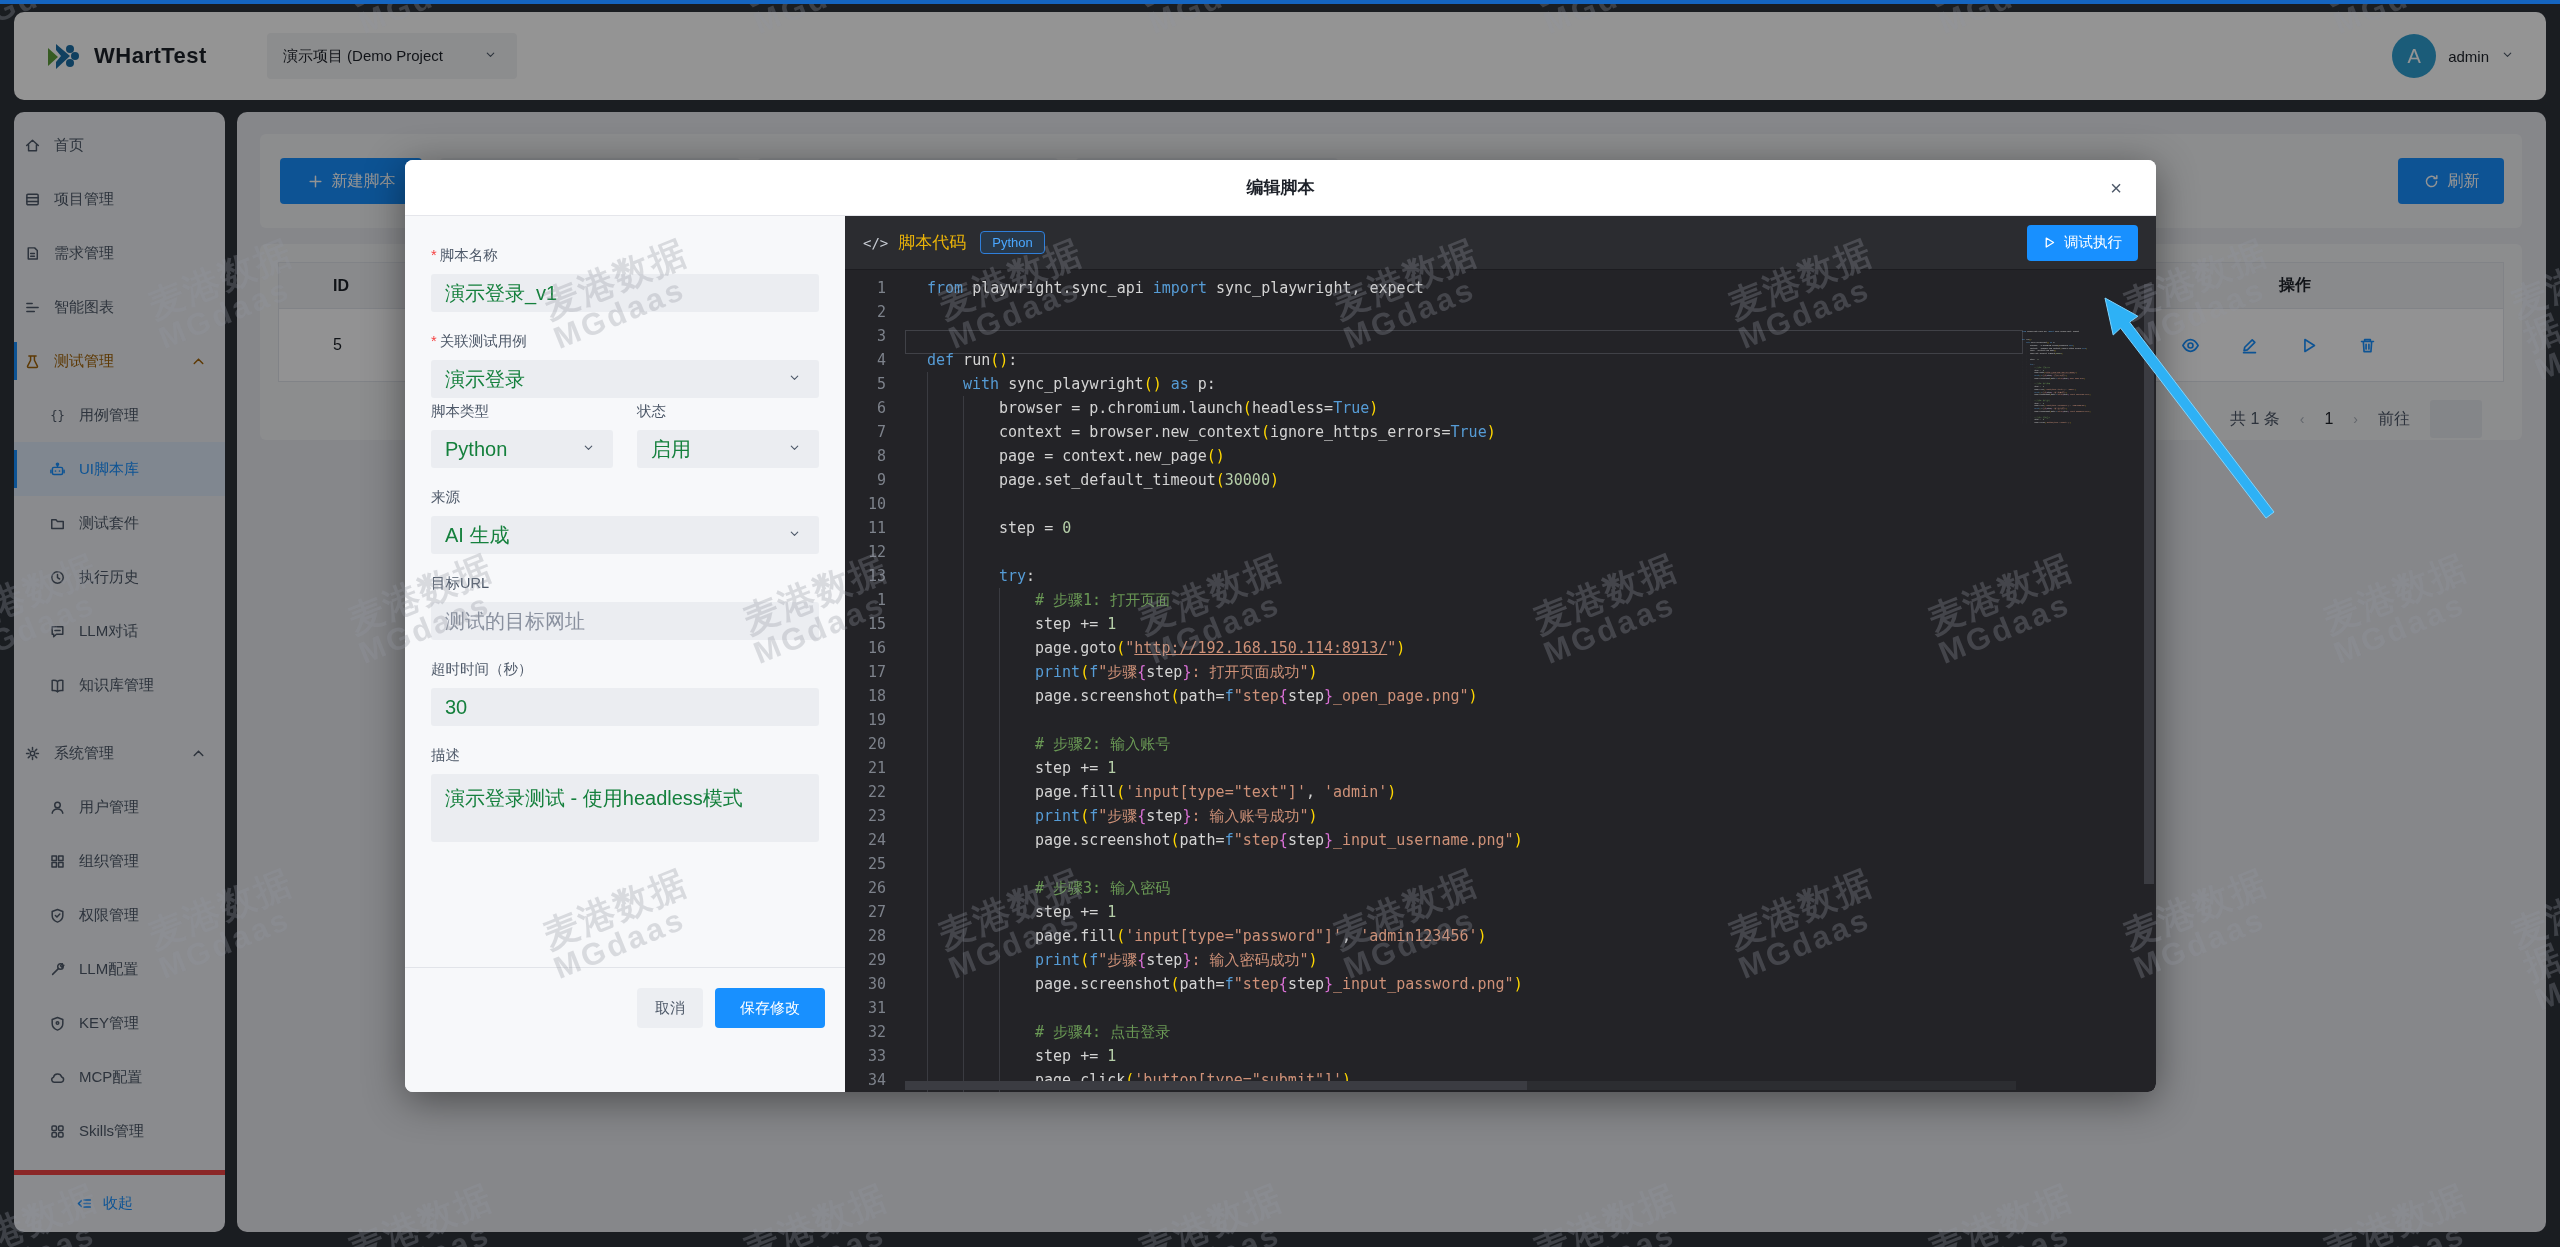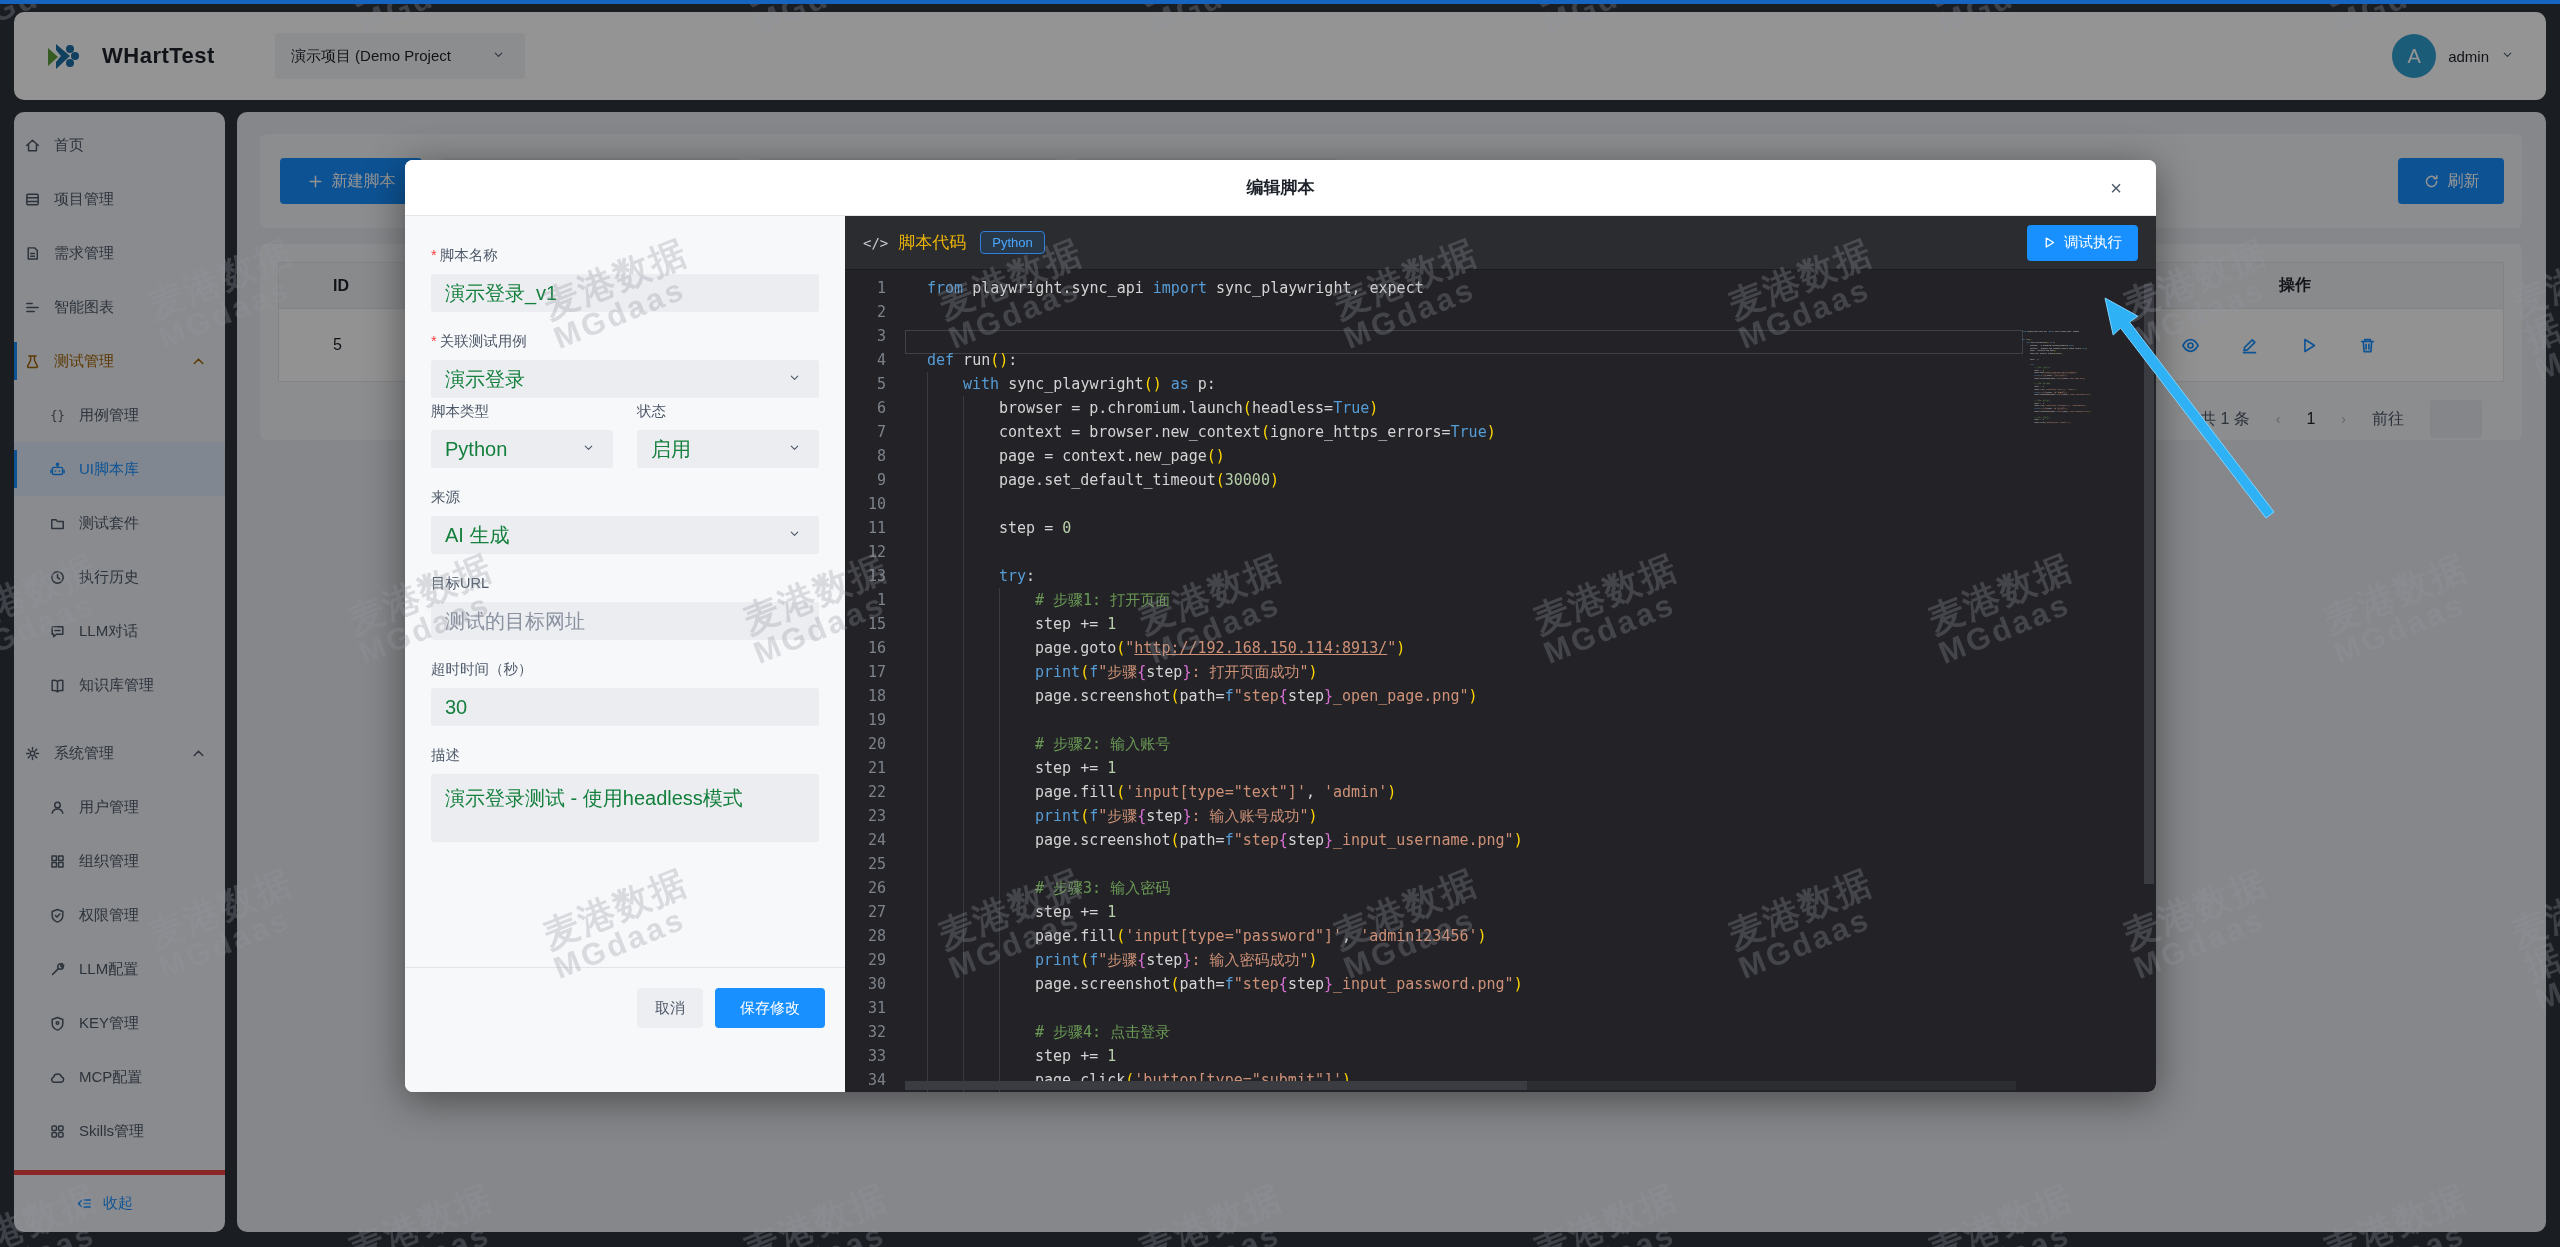--- a/index.html
+++ b/index.html
@@ -3,21 +3,21 @@
 <meta charset="utf-8">
 <style>
   * { margin:0; padding:0; box-sizing:border-box; }
   html,body { width:2560px; height:1247px; overflow:hidden; }
   body { font-family:"Liberation Sans","DejaVu Sans",sans-serif; background:#2e323a; position:relative; }
   #page { position:absolute; inset:0; }
   .topline { position:absolute; left:0; top:0; width:2560px; height:4px; background:#1565c0; z-index:70; }
 
   
   .navbar { position:absolute; left:14px; top:12px; width:2532px; height:88px; background:#ffffff; border-radius:10px; display:flex; align-items:center; padding:0 28px; }
-  .brand { display:flex; align-items:center; gap:20px; }
+  .brand { display:flex; align-items:center; gap:12px; }
   .brand-name { font-size:22px; font-weight:bold; color:#1d2129; letter-spacing:.5px; }
   .project-pill { margin-left:60px; width:250px; height:46px; background:#f2f3f5; border-radius:4px; display:flex; align-items:center; padding:0 16px; color:#1d2129; font-size:15px; cursor:pointer; }
   .project-pill .chev { margin-left:auto; color:#4e5969; }
   .nav-right { margin-left:auto; display:flex; align-items:center; gap:12px; }
   .avatar { width:44px; height:44px; border-radius:50%; background:#2f9fd1; color:#fff; font-size:20px; display:flex; align-items:center; justify-content:center; }
   .username { font-size:15px; color:#1d2129; }
 
   
   .sidebar { position:absolute; left:14px; top:112px; width:211px; height:1120px; background:#eef0f4; border-radius:10px; padding-top:6px; display:flex; flex-direction:column; }
   .side-items { flex:1; }
@@ -45,21 +45,21 @@
   .g-table { background:#fbfcfd; border:1px solid #dfe2e8; }
   .g-row { display:flex; }
   .g-head { background:#eceef2; height:46px; border-bottom:1px solid #dfe2e8; font-weight:bold; color:#1d2129; }
   .g-body { height:72px; color:#1d2129; }
   .cell-id { width:150px; display:flex; align-items:center; padding-left:54px; font-size:16px; }
   .cell-mid { flex:1; }
   .cell-actions { width:346px; display:flex; align-items:center; padding-left:122px; font-size:16px; }
   .g-body .cell-actions { padding-left:24px; gap:40px; }
   .act-ic { width:19px; height:19px; color:#1890ff; cursor:pointer; }
   .act-ic svg { width:100%; height:100%; }
-  .pager { position:absolute; right:40px; top:156px; display:flex; align-items:center; gap:26px; color:#4e5969; font-size:16px; }
+  .pager { position:absolute; right:40px; top:156px; display:flex; align-items:center; gap:20px; color:#4e5969; font-size:16px; }
   .pager .pg-num { color:#1d2129; }
   .pager .pg-chev { color:#a9b0ba; font-size:14px; }
   .pager .goto-box { width:52px; height:38px; background:#e4e7ec; border-radius:3px; }
 
   
   .overlay { position:absolute; inset:0; background:rgba(0,0,0,0.42); z-index:10; }
   .modal { position:absolute; left:405px; top:160px; width:1751px; height:932px; background:#f7f8fa; border-radius:8px; overflow:hidden; z-index:20; box-shadow:0 8px 40px rgba(0,0,0,.45); }
   .modal-header { height:56px; background:#fff; border-bottom:1px solid #e5e6eb; display:flex; align-items:center; justify-content:center; position:relative; }
   .modal-title { font-size:17px; font-weight:bold; color:#1d2129; }
   .modal-close { position:absolute; right:26px; top:14px; width:28px; height:28px; border:none; background:transparent; color:#4e5969; font-size:20px; cursor:pointer; }

